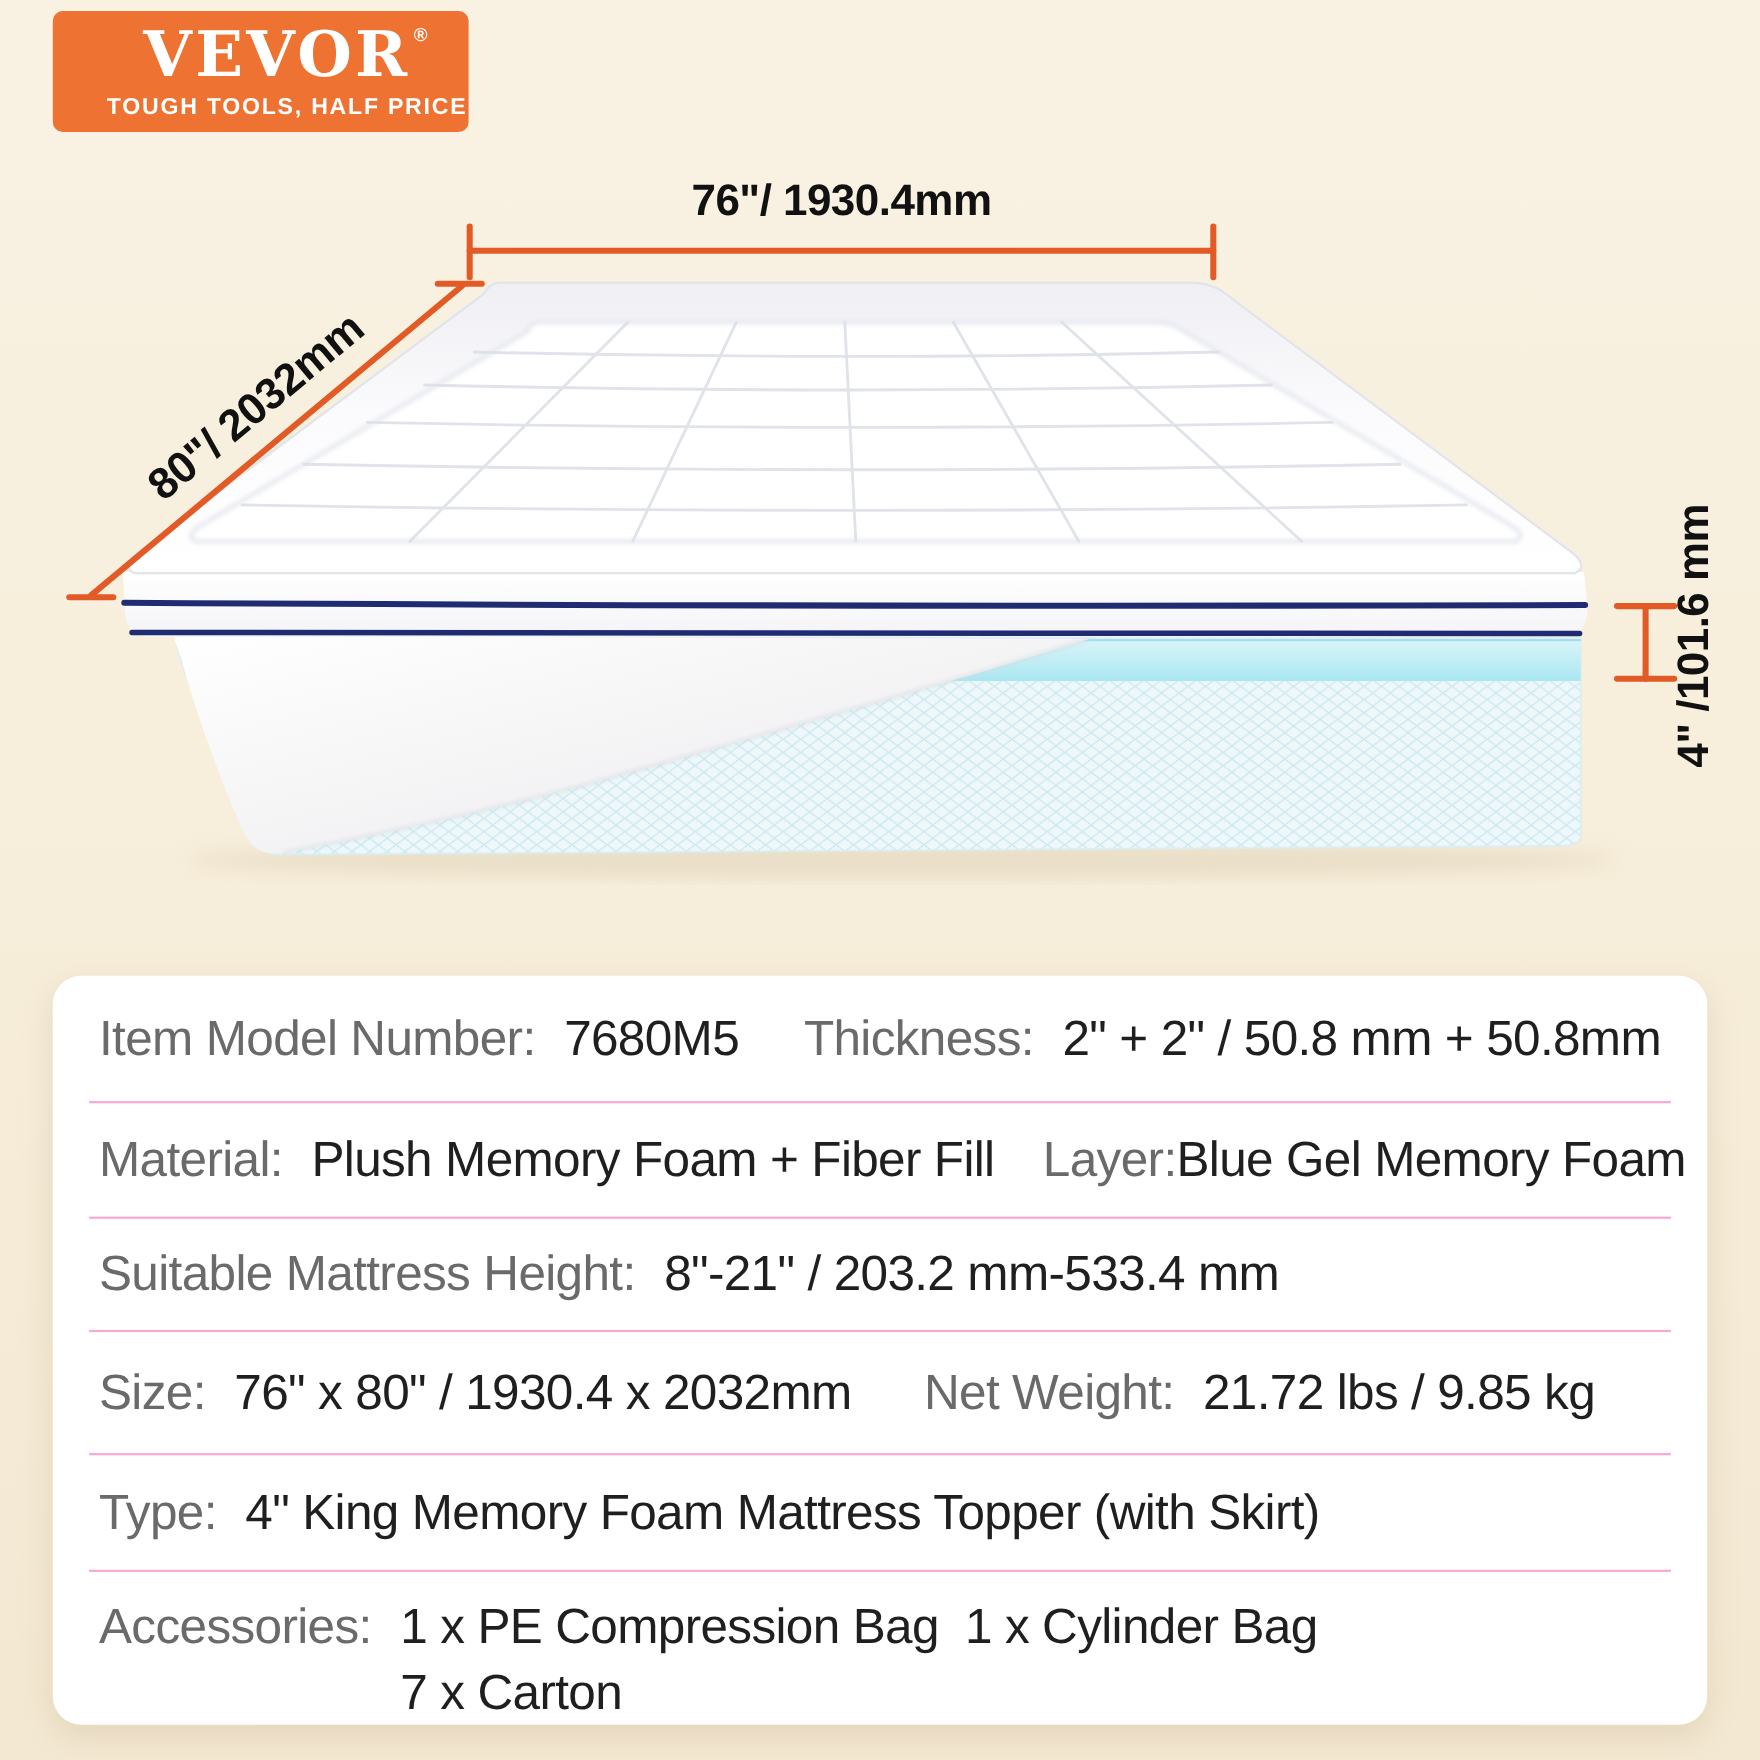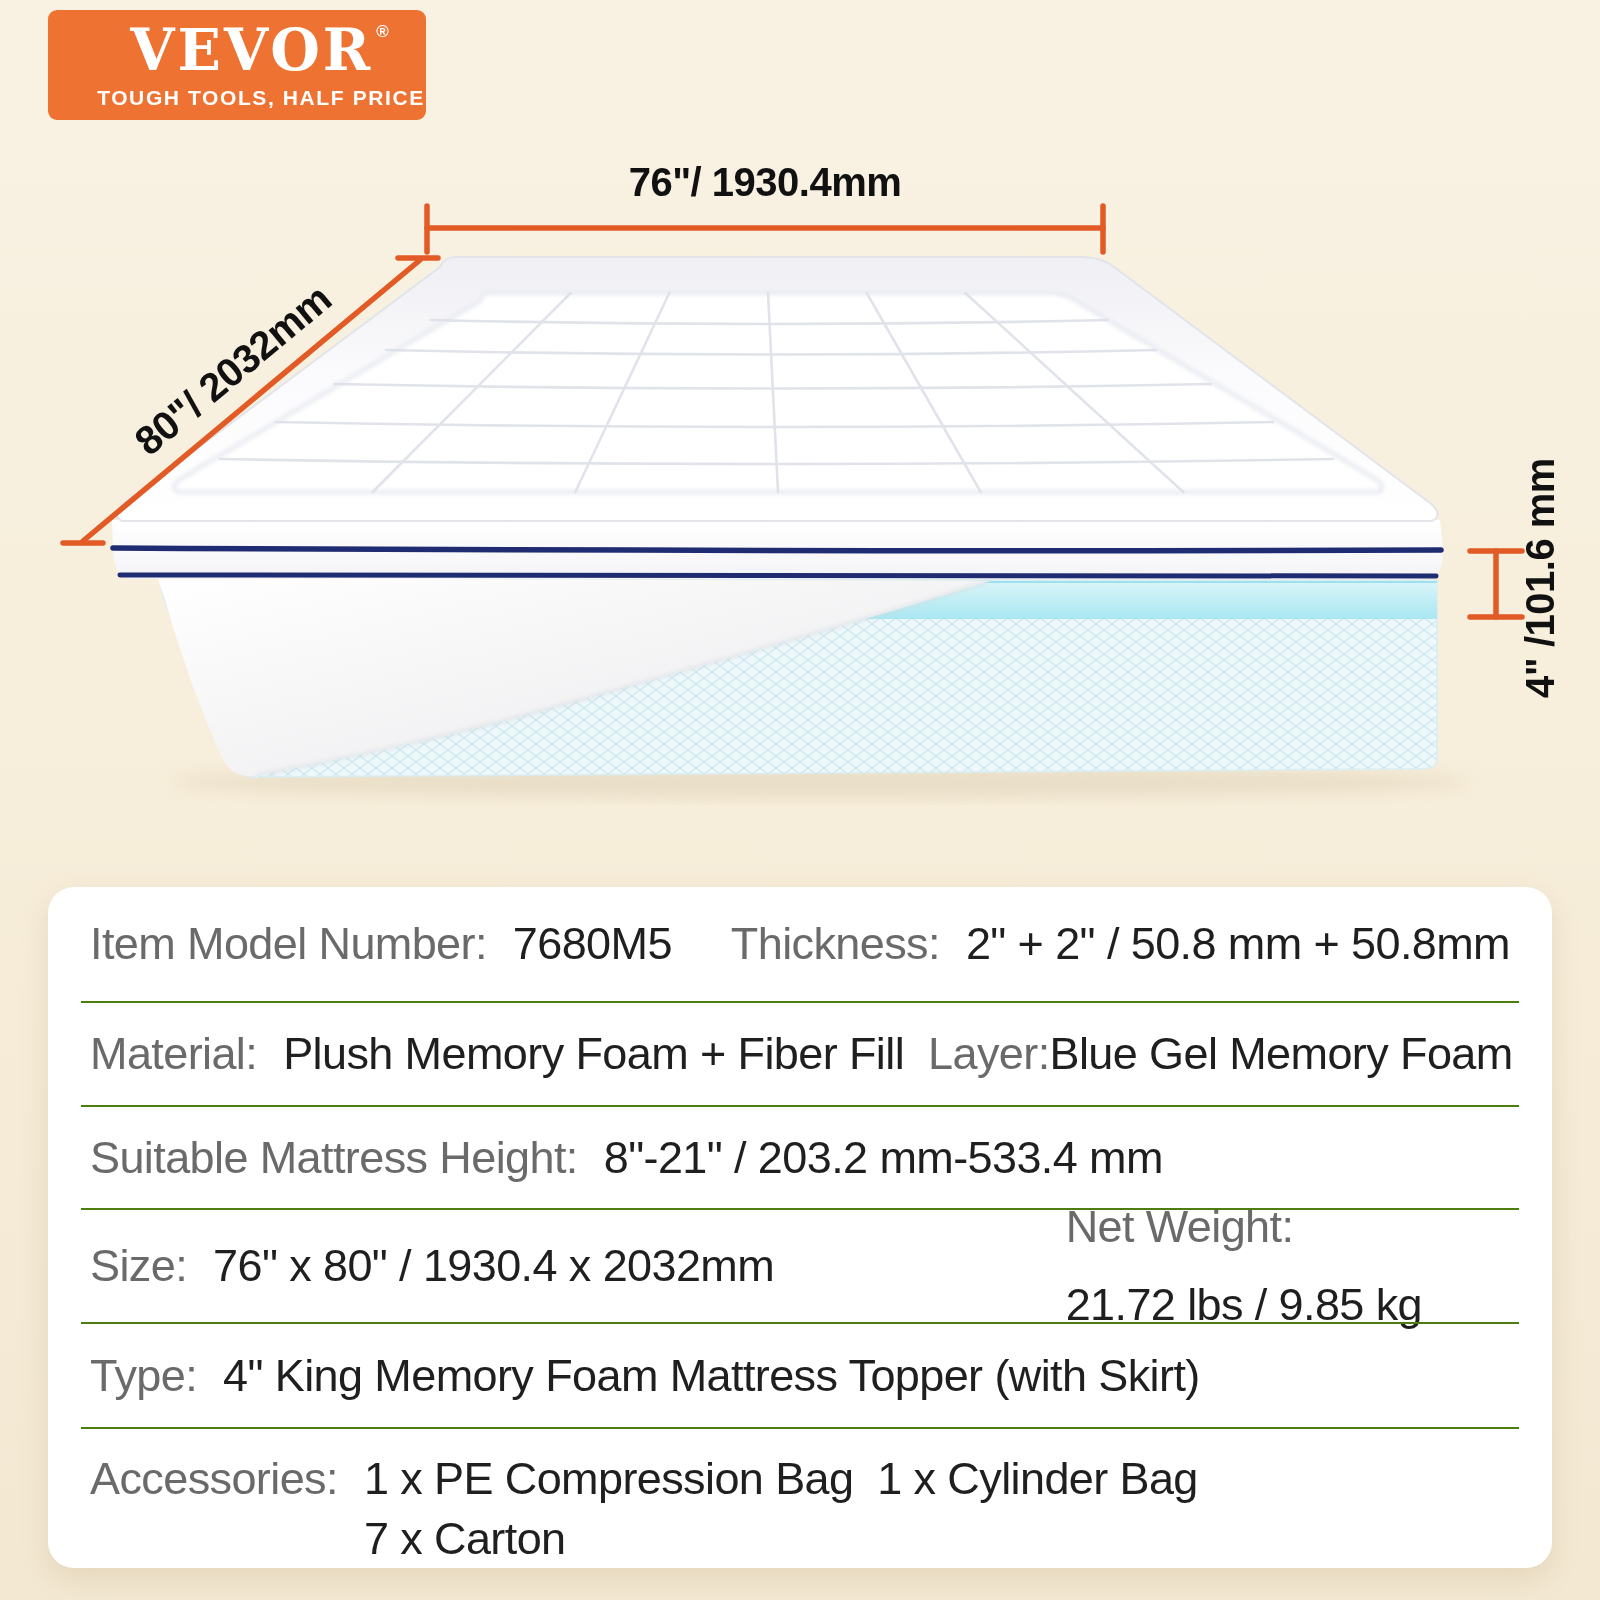--- a/index.html
+++ b/index.html
@@ -54,33 +54,33 @@
   .spec-card{
     position:absolute;left:48px;top:887px;width:1504px;height:681px;
     background:#ffffff;border-radius:26px;
     box-shadow:0 10px 28px rgba(170,140,95,.20);
     display:flex;flex-direction:column;
   }
   .spec-row{
     margin:0 33px;padding:0 9px;display:flex;align-items:center;
     font-size:45px;letter-spacing:-0.6px;
   }
-  .spec-row + .spec-row{border-top:2px solid #4d7c0f;}
+  .spec-row + .spec-row{border-top:2px solid #f9a8d4;}
   .lbl{color:var(--label-gray);white-space:pre;}
   .v{color:var(--value-dark);font-weight:normal;white-space:pre;}
   .pair{display:flex;align-items:baseline;gap:26px;}
   .row-1{height:116px;}
   .row-2{height:104px;}
   .row-3{height:103px;}
   .row-4{height:112px;}
   .row-5{height:105px;}
   .row-6{height:141px;align-items:flex-start;padding-top:24px;box-sizing:content-box;height:117px;}
   .push-right{margin-left:auto;}
-  .row-4 .push-right{margin-right:88px;flex-direction:column;}
-  .layer-lbl{margin-left:24px;}
+  .row-4 .push-right{margin-right:60px;}
+  .layer-lbl{margin-left:44px;}
   .acc-lines{display:flex;flex-direction:column;gap:8px;}
 </style>
 </head>
 <body>
 
 <div class="canvas">
 
   <div class="logo">
     <div class="logo-title">
       <span>VEVOR</span>

